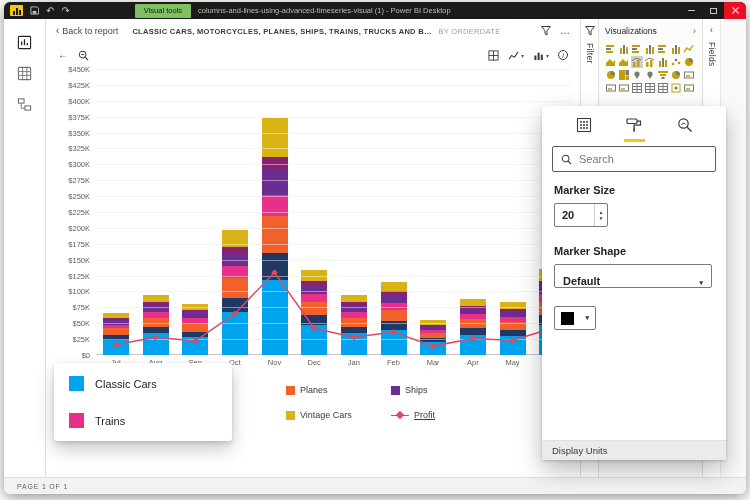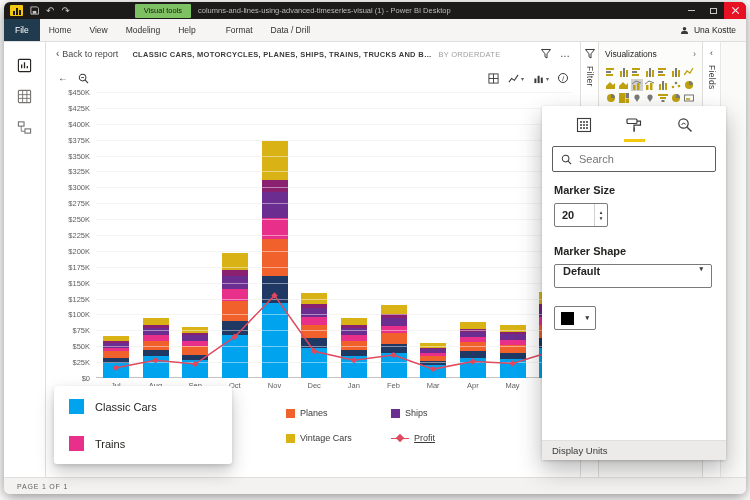--- a/index.html
+++ b/index.html
@@ -93,21 +93,21 @@
   .fp-search input{border:none;outline:none;flex:1;font-size:11px;color:#252423;background:transparent;font-family:inherit;min-width:0;}
   .fp-body{padding:12px 12px 0;flex:1;}
   .fsec{margin-bottom:18px;font-weight:bold;}
   .flabel{font-size:11px;color:#252423;margin-bottom:7px;}
   .spin{width:54px;height:24px;border:1px solid #7a7a78;border-radius:2px;display:flex;align-items:center;}
   .spin .val{flex:1;padding-left:7px;font-size:11px;color:#252423;}
   .spin .unit{font-size:11px;color:#252423;padding-right:3px;}
   .arrows{width:13px;display:flex;flex-direction:column;align-items:center;justify-content:center;gap:1px;border-left:1px solid #d2d0ce;height:100%;}
   .arrows span{font-size:5px;line-height:5px;color:#3b3a39;}
   .fs-spin{width:64px;}
-  .drop{width:158px;height:24px;border:1px solid #7a7a78;border-radius:2px;display:flex;align-items:flex-start;padding:0 8px;font-size:11px;color:#252423;}
+  .drop{width:158px;height:24px;border:1px solid #7a7a78;border-radius:2px;display:flex;align-items:flex-end;padding:0 8px;font-size:11px;color:#252423;}
   .drop .chr,.colorctl .chr{margin-left:auto;font-size:7px;color:#3b3a39;}
   .colorctl{width:42px;height:24px;border:1px solid #7a7a78;border-radius:2px;display:flex;align-items:center;padding:0 6px;gap:5px;}
   .colorctl .sw{width:13px;height:13px;background:#000;}
   .fp-foot{height:20px;background:#edebe9;border-top:1px solid #e1dfdd;display:flex;align-items:center;padding:0 10px;font-size:9.5px;color:#3b3a39;}
   svg{display:block;}
 </style>
 </head>
 <body>
 
 <div class="window">
@@ -135,36 +135,20 @@
       <span class="wc max">
           <i></i>
         </span>
       <span class="wc close">
           <i class="x1"></i>
           <i class="x2"></i>
         </span>
     </span>
   </div>
 
-  <div class="tabsbar">
-    <span class="file-tab">File</span>
-    <span class="tab">Home</span>
-    <span class="tab">View</span>
-    <span class="tab">Modeling</span>
-    <span class="tab">Help</span>
-    <span class="tab ctx">Format</span>
-    <span class="tab">Data / Drill</span>
-    <span class="user">
-      <svg width="9" height="9" viewBox="0 0 10 10">
-          <circle cx="5" cy="3" r="2" fill="#3b3a39"></circle>
-          <path d="M1 9 a4 3.6 0 0 1 8 0 Z" fill="#3b3a39"></path>
-        </svg>
-      <span>Una Kostte</span>
-    </span>
-  </div>
 
   <div class="main">
 
     <div class="leftnav">
       <span class="nbtn">
         <svg width="15" height="15" viewBox="0 0 16 16">
             <rect x="1.5" y="1.5" width="13" height="13" rx="1" fill="none" stroke="#252423" stroke-width="1.2"></rect>
             <path d="M5 11 V7 M8 11 V4.5 M11 11 V8.5" stroke="#252423" stroke-width="1.4" fill="none"></path>
           </svg>
       </span>

